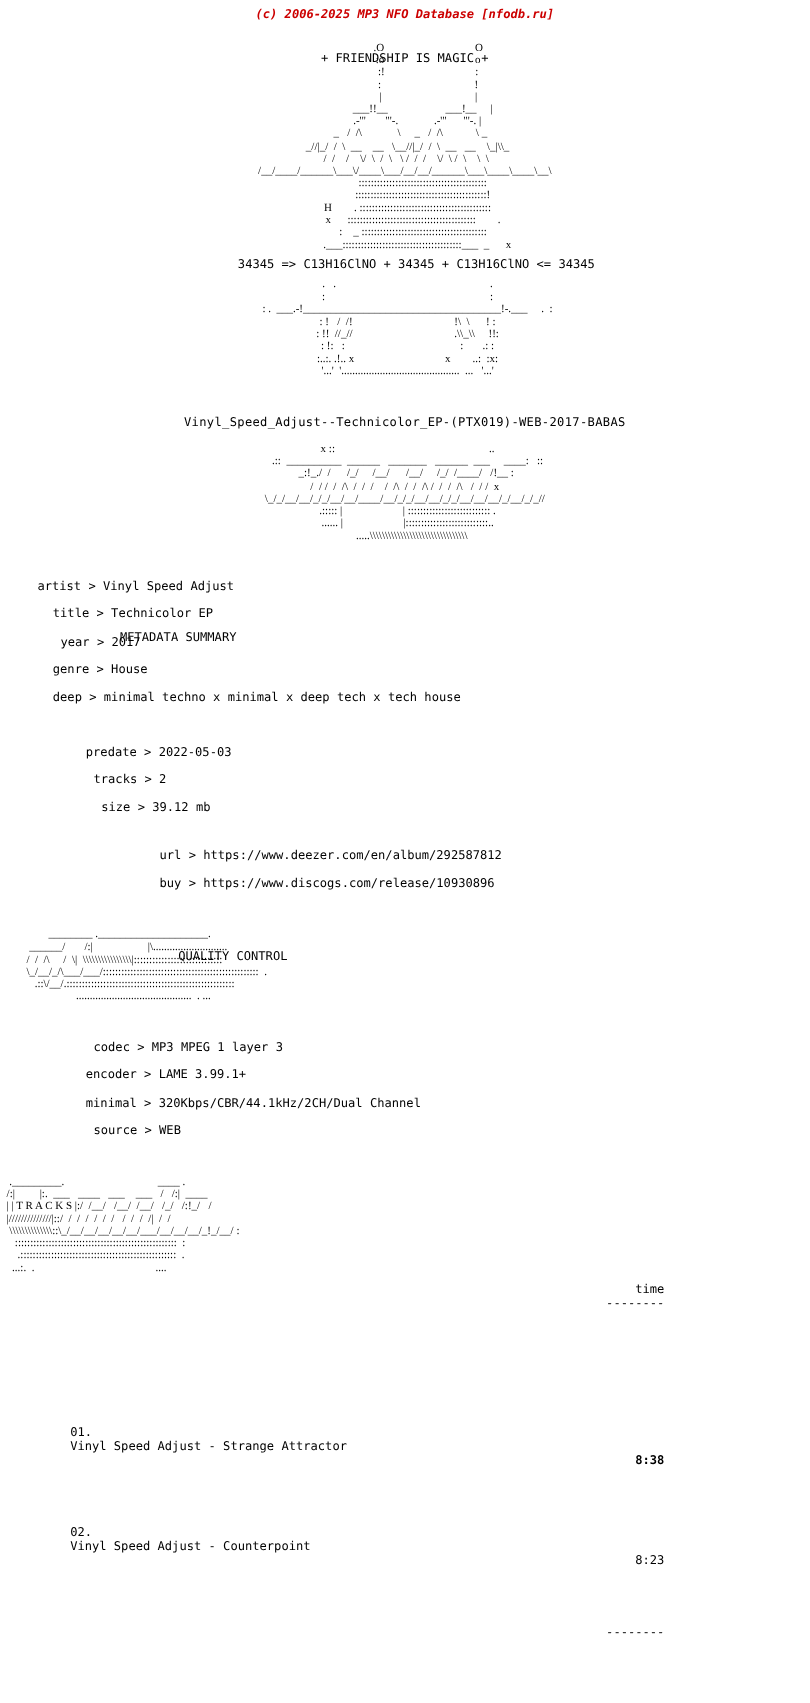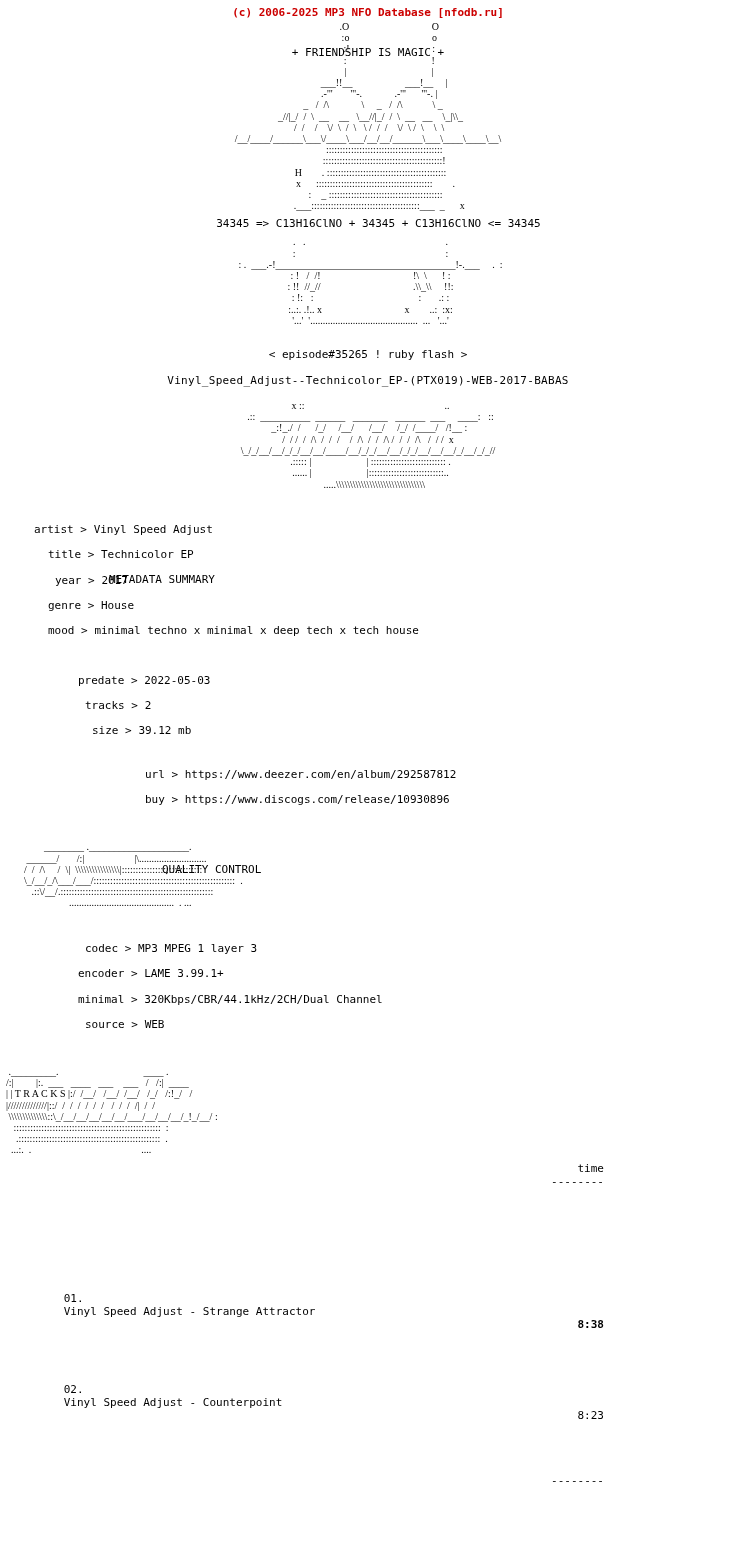--- a/index.html
+++ b/index.html
@@ -19,22 +19,23 @@
     width: 736px;
     box-sizing: border-box;
     padding: 4px 0 0 0;
   }
   .header {
     color: #cc0000;
     font-size: 11px;
     font-weight: bold;
     text-align: center;
     letter-spacing: 0px;
-    margin: 2px 0 2px 0;
-    white-space: pre;
+    margin: 2px 0 19px 0;
+    white-space: pre;
+    font-style: italic;
   }
   pre {
     margin: 0;
     padding: 0;
     font-family: Liberation Serif, serif;
     font-size: 10px;
     line-height: 11.2px;
     color: #000000;
     white-space: pre;
     letter-spacing: 0px;
@@ -117,21 +118,20 @@
   :                                                            :
   : .  ___.-!____________________________________!-.___     .  :
   : !   /  /!                                     !\  \      ! :
   : !!  //_//                                     .\\_\\     !!:
   : !:   :                                          :       .: :
   :..:. .!.. x                                 x        ..:  :x:
   '...'  '...........................................  ...   '...'</pre>
 
   <div class="spacer-lg"></div>
 
-  <div class="ep-line">&lt; episode#35265 ! ruby flash &gt;</div>
 
   <div class="spacer-md"></div>
 
   <div class="title-line">Vinyl_Speed_Adjust--Technicolor_EP-(PTX019)-WEB-2017-BABAS</div>
 
   <div class="spacer-md"></div>
 
   <pre class="art center">  x ::                                                        ..
   .::  __________  ______   _______   ______  ___     ____:   ::
  _:!_./  /      /_/     /__/      /__/     /_/  /____/   /!__ :
@@ -142,21 +142,21 @@
      .....\\\\\\\\\\\\\\\\\\\\\\\\\\\\\\\\</pre>
   <div style="position:absolute; left:109px; top:573px; font-size:11px; white-space:pre;">METADATA SUMMARY</div>
 
   <div class="spacer-lg"></div>
 
   <div class="meta block" style="padding-left:34px;">
 <span>artist</span> &gt; <span>Vinyl Speed Adjust</span>
 <br><span style="padding-left:14px"></span><span>title</span> &gt; <span>Technicolor EP</span>
 <br><span style="padding-left:21px"></span><span>year</span> &gt; <span>2017</span>
 <br><span style="padding-left:14px"></span><span>genre</span> &gt; <span>House</span>
-<br><span style="padding-left:14px"></span><span>mood</span> &gt; <span>minimal techno x minimal x deep tech x tech house</span>
+<br><span style="padding-left:14px"></span><span>deep</span> &gt; <span>minimal techno x minimal x deep tech x tech house</span>
   </div>
 
   <div class="spacer-sm"></div>
 
 
   <div class="spacer-sm"></div>
 
   <div class="meta block" style="padding-left:78px;">
 <span>predate</span> &gt; <span>2022-05-03</span>
 <br><span style="padding-left:7px"></span><span>tracks</span> &gt; <span>2</span>

